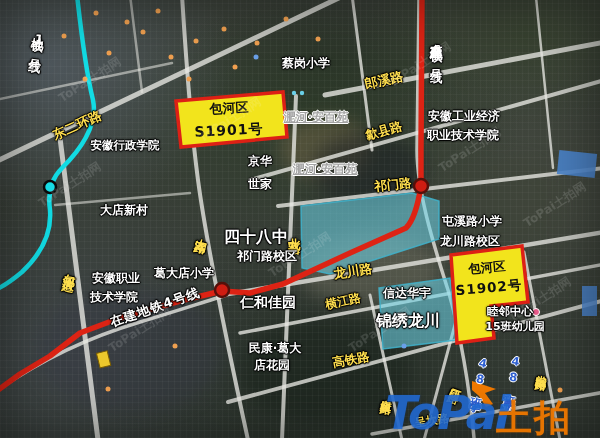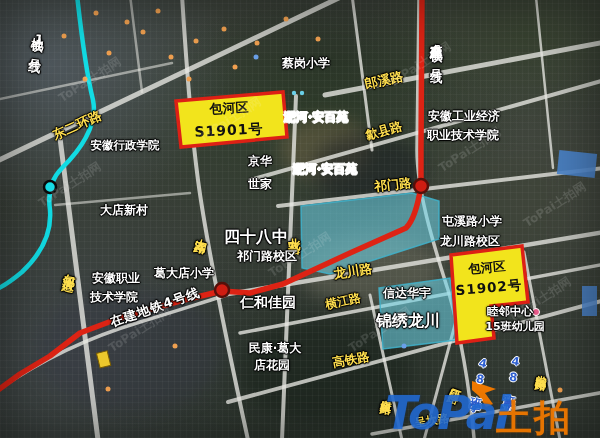--- a/index.html
+++ b/index.html
@@ -21,21 +21,21 @@
   .texture{position:absolute;inset:0;opacity:.8;background-image:
       repeating-linear-gradient(90deg, rgba(255,255,255,.045) 0 1px, transparent 1px 6px),
       repeating-linear-gradient(0deg,  rgba(255,255,255,.04)  0 1px, transparent 1px 7px);}
   .vignette{position:absolute;inset:0;box-shadow:inset 0 0 60px rgba(0,0,0,.45);}
   svg{position:absolute;inset:0;}
   
   .lbl{position:absolute;font-weight:bold;white-space:nowrap;line-height:1;
        transform:translate(-50%,-50%);z-index:30;}
   .w{color:#ffffff;text-shadow:-1px 0 1px #000,1px 0 1px #000,0 -1px 1px #000,0 1px 1px #000,0 0 3px #000;}
   .y{color:#ffdf4e;text-shadow:-1px 0 1px #000,1px 0 1px #000,0 -1px 1px #000,0 1px 1px #000,0 0 3px #000;}
-  .r{color:#ffffff;text-shadow:-1px 0 0 #fff,1px 0 0 #fff,0 -1px 0 #fff,0 1px 0 #fff;}
+  .r{color:#a3a3a3;text-shadow:-1px 0 0 #fff,1px 0 0 #fff,0 -1px 0 #fff,0 1px 0 #fff;text-decoration:underline;}
   .b{color:#2e5fd0;text-shadow:-1px 0 0 #fff,1px 0 0 #fff,0 -1px 0 #fff,0 1px 0 #fff;}
   .k{color:#101010;text-shadow:none;}
   .v{writing-mode:vertical-rl;text-orientation:upright;letter-spacing:2px;}
   .wm{position:absolute;font-weight:bold;font-size:12px;color:rgba(255,255,255,.13);
       white-space:nowrap;transform:translate(-50%,-50%) rotate(-33deg);z-index:40;}
   .wm-big-blue{position:absolute;z-index:45;font-style:italic;font-weight:900;
       font-size:47px;letter-spacing:-3px;color:rgba(35,110,215,.82);
       text-shadow:0 0 2px rgba(10,50,130,.5);}
   .wm-big-orange{position:absolute;z-index:46;font-weight:900;font-size:36px;
       letter-spacing:2px;color:rgba(242,122,0,.92);text-shadow:0 0 2px rgba(120,60,0,.6);}

